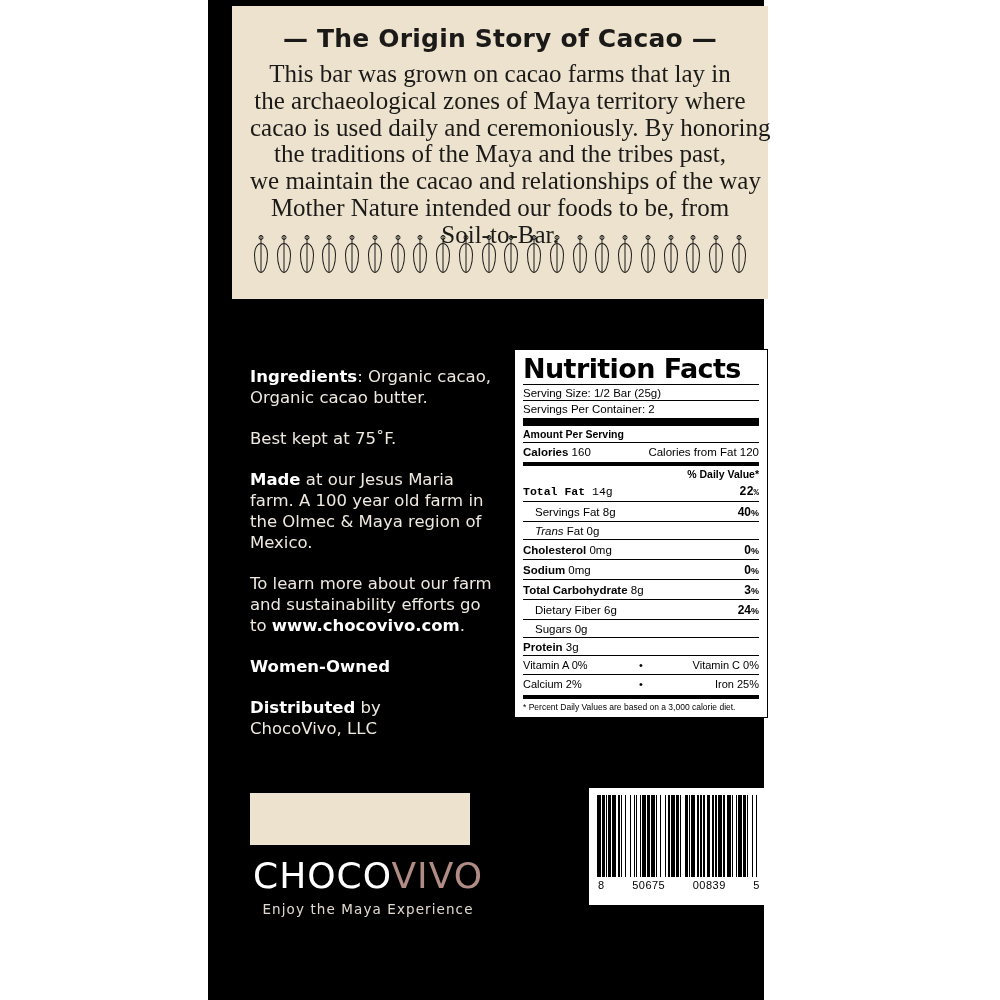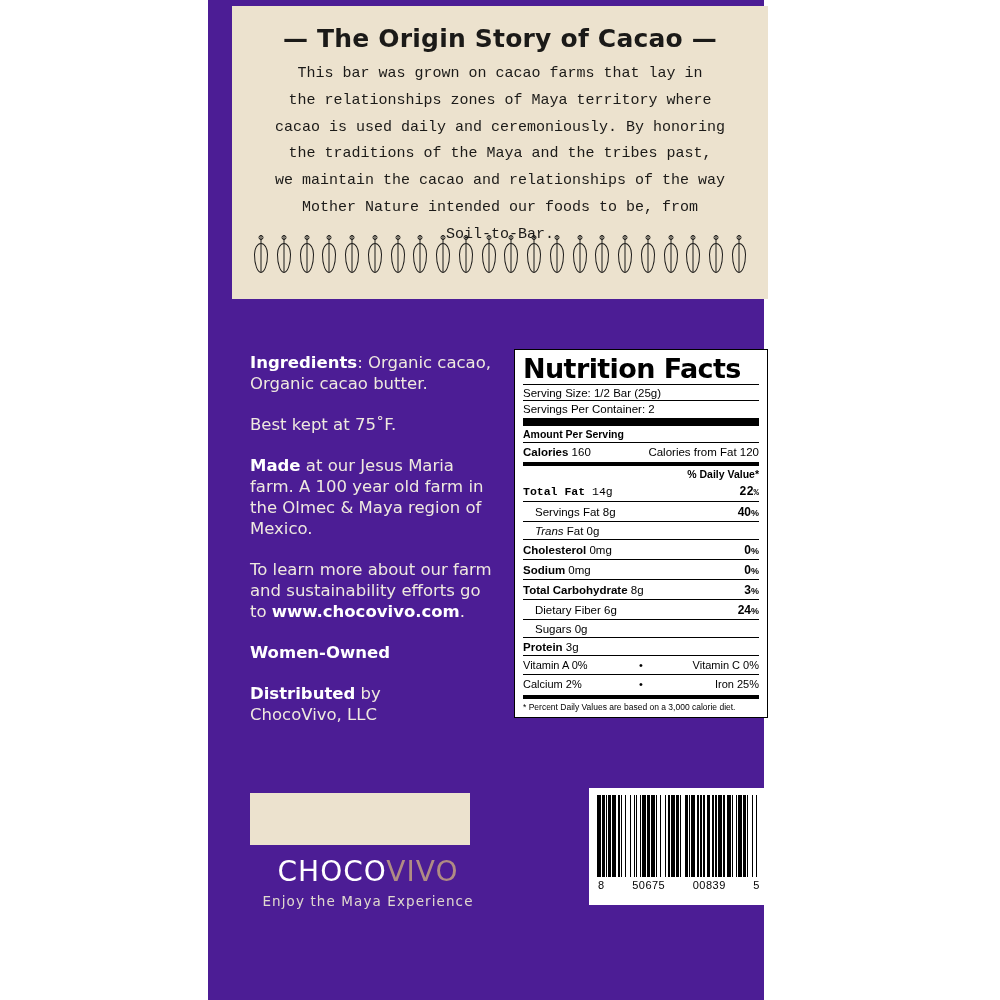--- a/index.html
+++ b/index.html
@@ -15,21 +15,21 @@
     overflow: hidden;
   }
 
   
   #package {
     position: absolute;
     left: 208px;
     top: 0;
     width: 556px;
     height: 1000px;
-    background: #4c1d95;
+    background: #000000;
   }
 
   
   #origin-box {
     position: absolute;
     left: 24px;
     top: 6px;
     width: 536px;
     height: 293px;
     background: #ece2ce;
@@ -39,23 +39,23 @@
     text-align: center;
   }
   #origin-title {
     font-size: 25px;
     font-weight: bold;
     letter-spacing: .2px;
     margin: 4px 0 8px 0;
     font-family: "DejaVu Sans", sans-serif;
   }
   #origin-body {
-    font-size: 15px;
+    font-size: 25px;
     line-height: 26.8px;
-    font-family: Liberation Mono, monospace;
+    font-family: Liberation Serif, serif;
     font-weight: 300;
   }
   #origin-body div { white-space: nowrap; }
 
   
   #leaf-row {
     position: absolute;
     left: 18px;
     right: 18px;
     bottom: 26px;
@@ -113,21 +113,21 @@
   #info-col {
     position: absolute;
     left: 42px;
     top: 352px;
     width: 250px;
     color: #efe9df;
     font-family: "DejaVu Sans", sans-serif;
     font-size: 16.5px;
     line-height: 21px;
   }
-  #info-col p { margin: 0 0 20px 0; }
+  #info-col p { margin: 14px 0 20px 0; }
   #info-col b { font-weight: bold; color: #ffffff; }
 
   
   #cream-rect {
     position: absolute;
     left: 42px;
     top: 793px;
     width: 220px;
     height: 52px;
     background: #ece2ce;
@@ -135,21 +135,21 @@
 
   
   #logo {
     position: absolute;
     left: 40px;
     top: 855px;
     width: 240px;
     text-align: center;
   }
   #logo-word {
-    font-size: 28px;
+    font-size: 36px;
     letter-spacing: 1px;
     font-family: "DejaVu Sans", sans-serif;
   }
   #logo-word .choco { color: #ffffff; }
   #logo-word .vivo { color: #b08c84; }
   #logo-tag {
     margin-top: 5px;
     font-size: 13.5px;
     color: #e0d9cf;
     letter-spacing: 1.1px;
@@ -243,21 +243,21 @@
 </style>
 </head>
 <body>
 
 <div id="package">
 
   <div id="origin-box">
     <div id="origin-title">— The Origin Story of Cacao —</div>
     <div id="origin-body">
       <div>This bar was grown on cacao farms that lay in</div>
-      <div>the relationships zones of Maya territory where</div>
+      <div>the archaeological zones of Maya territory where</div>
       <div>cacao is used daily and ceremoniously. By honoring</div>
       <div>the traditions of the Maya and the tribes past,</div>
       <div>we maintain the cacao and relationships of the way</div>
       <div>Mother Nature intended our foods to be, from</div>
       <div>Soil-to-Bar.</div>
     </div>
     <div id="leaf-row">
         <div class="leaf">
           <span class="dot"></span>
           <span class="stem"></span>

